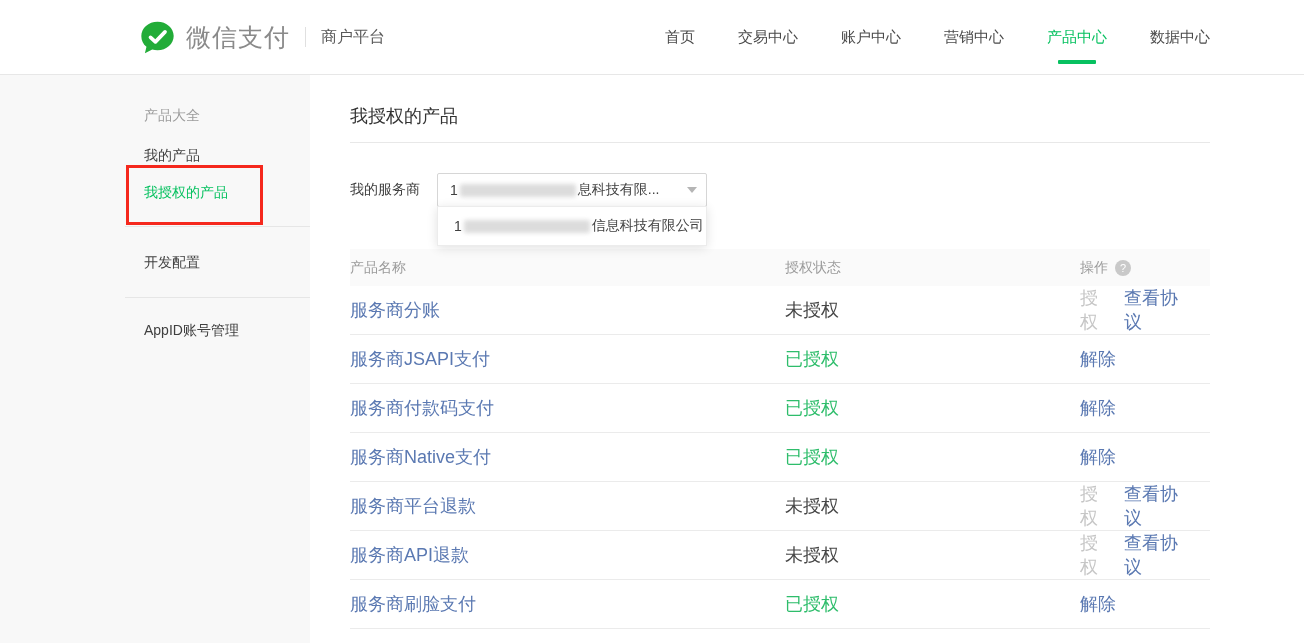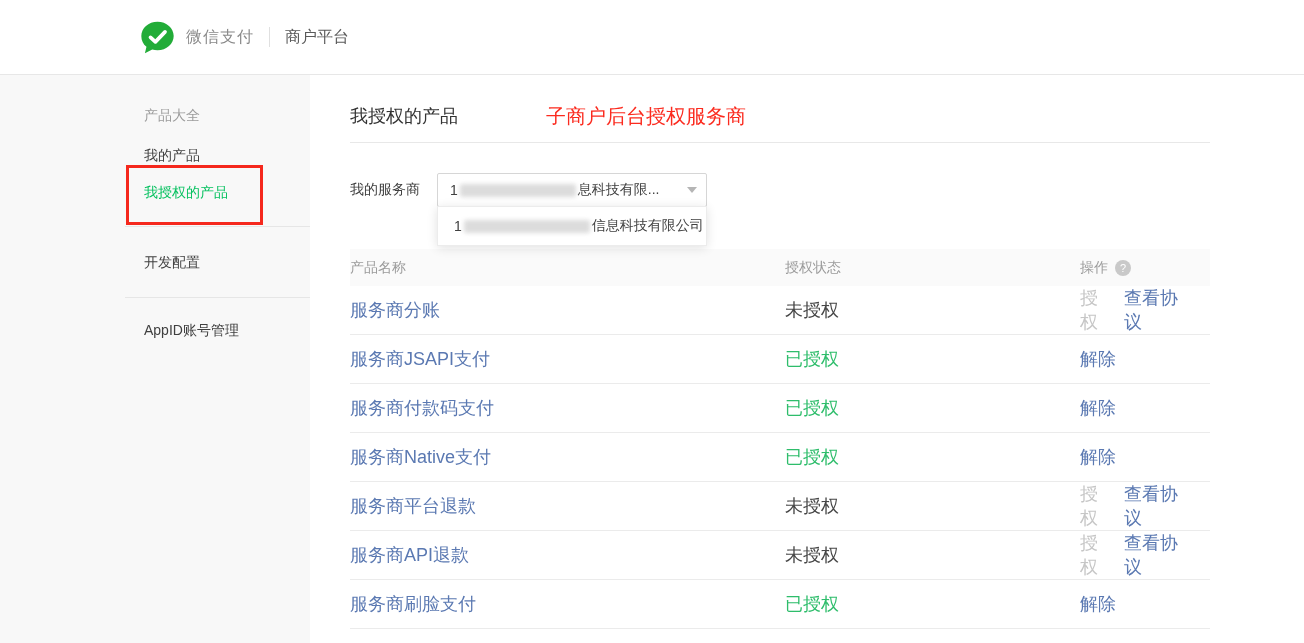--- a/index.html
+++ b/index.html
@@ -13,21 +13,21 @@
 
   
   .topbar {
     height:75px; background:#fff;
     border-bottom:1px solid #e7e7e7;
     display:flex; align-items:center;
     position:relative;
   }
   .logo-group { display:flex; align-items:center; margin-left:140px; }
   .logo-icon { width:35px; height:35px; margin-right:11px; }
-  .logo-text { font-size:16px; color:#8a8a8a; letter-spacing:1px; }
+  .logo-text { font-size:25px; color:#8a8a8a; letter-spacing:1px; }
   .logo-divider { width:1px; height:20px; background:#e0e0e0; margin:0 15px; }
   .portal-text { font-size:16px; color:#595959; }
 
   .nav { position:absolute; right:94px; top:0; height:75px; display:flex; gap:43px; align-items:center; }
   .nav-item { font-size:15px; color:#4a4a4a; cursor:pointer; position:relative; white-space:nowrap; }
   .nav-item.active { color:#07c160; }
   .nav-item.active::after {
     content:""; position:absolute; left:50%; transform:translateX(-50%);
     bottom:-17px; width:38px; height:4px; background:#07c160; border-radius:1px;
   }
@@ -118,20 +118,28 @@
     <span class="logo-icon">
       <svg viewBox="0 0 40 40" width="35" height="35">
         <path d="M20 2c10.3 0 18.5 7.3 18.5 16.3 0 9-8.2 16.3-18.5 16.3-2.1 0-4.1-.3-6-.9L5.6 38l1.8-7.3C3.6 27.7 1.5 23.3 1.5 18.3 1.5 9.3 9.7 2 20 2z" fill="#22ac38"></path>
         <path d="M12 19.8l5.6 5.2L28.6 13.6" stroke="#ffffff" stroke-width="4.2" fill="none" stroke-linecap="round" stroke-linejoin="round"></path>
       </svg>
     </span>
     <span class="logo-text">微信支付</span>
     <span class="logo-divider"></span>
     <span class="portal-text">商户平台</span>
   </div>
+  <div class="nav">
+      <div class="nav-item">首页</div>
+      <div class="nav-item">交易中心</div>
+      <div class="nav-item">账户中心</div>
+      <div class="nav-item">营销中心</div>
+      <div class="nav-item active">产品中心</div>
+      <div class="nav-item">数据中心</div>
+    </div>
 </div>
 
 <div class="layout">
 
   <div class="sidebar">
     <div class="side-list">
         <div class="side-item section">产品大全</div>
         <div class="side-item item">我的产品</div>
         <div class="side-item active">我授权的产品</div>
         <div class="side-divider"></div>
@@ -140,21 +148,20 @@
         <div class="side-item item">AppID账号管理</div>
       </div>
     <div class="red-box"></div>
   </div>
 
   <div class="content">
     <div class="content-inner">
 
       <div class="title-row">
         <span class="page-title">我授权的产品</span>
-        <span class="annotation">子商户后台授权服务商</span>
       </div>
       <div class="title-divider"></div>
 
       <div class="form-row">
         <span class="form-label">我的服务商</span>
         <div class="select-wrap">
           <div class="select-box">
             <span>1</span>
             <span class="redacted sel"></span>
             <span>息科技有限...</span>

